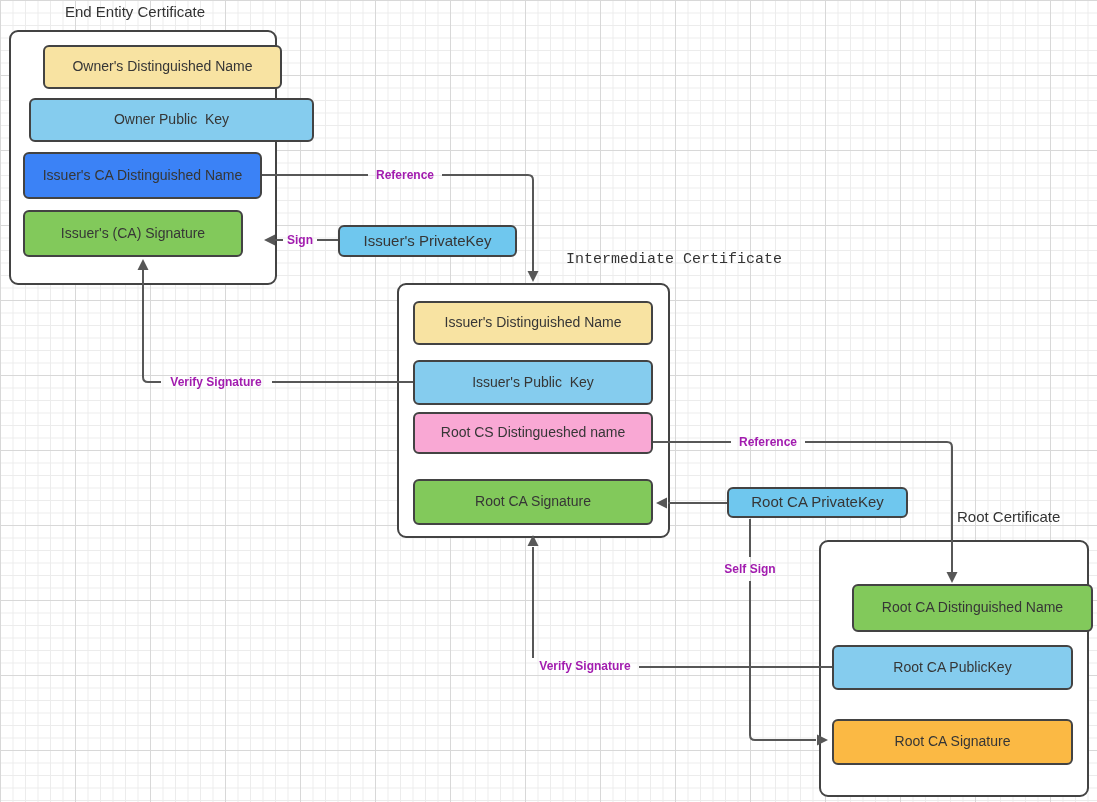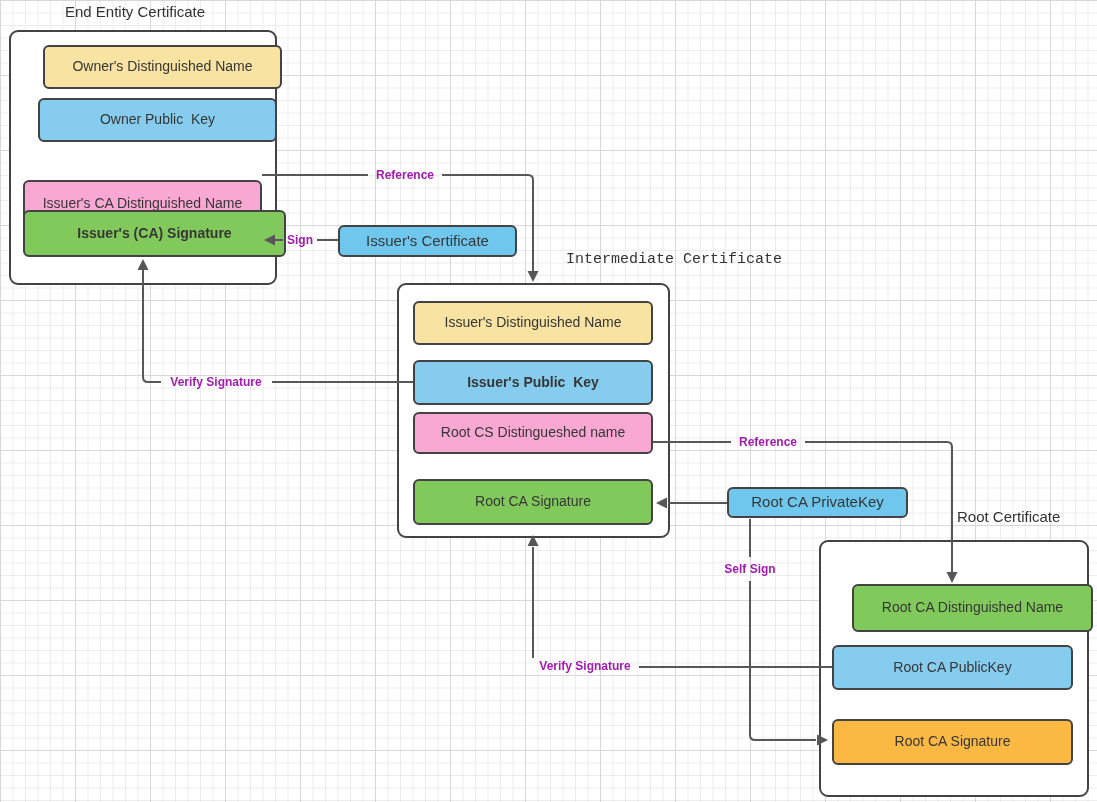--- a/index.html
+++ b/index.html
@@ -40,34 +40,34 @@
 <div class="title" style="left:50px;top:3px;margin-left:15px;">End Entity Certificate</div>
 <div class="container" style="left:9px;top:30px;width:268px;height:255px;"></div>
 
 <div class="title" style="left:566px;top:251px;font-family:Liberation Mono, monospace;">Intermediate Certificate</div>
 <div class="container" style="left:397px;top:283px;width:273px;height:255px;"></div>
 
 <div class="title" style="left:957px;top:508px;">Root Certificate</div>
 <div class="container" style="left:819px;top:540px;width:270px;height:257px;"></div>
 
 <div class="row" style="left: 23px; top: 45px; width: 239px; height: 44px; background: rgb(248, 227, 162); margin-left: 20px;">Owner's Distinguished Name</div>
-<div class="row" style="left: 38px; top: 98px; width: 239px; height: 44px; background: rgb(133, 204, 238);">Owner Public  Key</div>
-<div class="row" style="left: 23px; top: 152px; width: 239px; height: 47px; background: #f9a8d4; margin-top: 28px;">Issuer's CA Distinguished Name</div>
-<div class="row" style="left: 23px; top: 210px; width: 263px; height: 47px; background: rgb(130, 201, 91); font-weight: bold;">Issuer's (CA) Signature</div>
+<div class="row" style="left: 29px; top: 98px; width: 285px; height: 44px; background: rgb(133, 204, 238);">Owner Public  Key</div>
+<div class="row" style="left: 23px; top: 152px; width: 239px; height: 47px; background: #3b82f6;">Issuer's CA Distinguished Name</div>
+<div class="row" style="left: 23px; top: 210px; width: 220px; height: 47px; background: rgb(130, 201, 91);">Issuer's (CA) Signature</div>
 
 <div class="row" style="left: 413px; top: 301px; width: 240px; height: 44px; background: rgb(248, 227, 162);">Issuer's Distinguished Name</div>
-<div class="row" style="left: 413px; top: 360px; width: 240px; height: 45px; background: rgb(133, 204, 238); font-weight: bold;">Issuer's Public  Key</div>
+<div class="row" style="left: 413px; top: 360px; width: 240px; height: 45px; background: rgb(133, 204, 238);">Issuer's Public  Key</div>
 <div class="row" style="left: 413px; top: 412px; width: 240px; height: 42px; background: #f9a8d4;">Root CS Distingueshed name</div>
 <div class="row" style="left: 413px; top: 479px; width: 240px; height: 46px; background: rgb(130, 201, 91);">Root CA Signature</div>
 
 <div class="row" style="left: 852px; top: 584px; width: 241px; height: 48px; background: rgb(130, 201, 91);">Root CA Distinguished Name</div>
 <div class="row" style="left: 832px; top: 645px; width: 241px; height: 45px; background: rgb(133, 204, 238);">Root CA PublicKey</div>
 <div class="row" style="left: 832px; top: 719px; width: 241px; height: 46px; background: rgb(251, 185, 68);">Root CA Signature</div>
 
-<div class="keynode" style="left: 338px; top: 225px; width: 179px; height: 32px; background: rgb(111, 199, 238);">Issuer's Certificate</div>
+<div class="keynode" style="left: 338px; top: 225px; width: 179px; height: 32px; background: rgb(111, 199, 238);">Issuer's PrivateKey</div>
 <div class="keynode" style="left: 727px; top: 487px; width: 181px; height: 31px; background: rgb(111, 199, 238);">Root CA PrivateKey</div>
 
 <svg class="wires" width="1097" height="802" viewBox="0 0 1097 802">
   <g stroke="#575757" stroke-width="2" fill="none">
 
     <path d="M338 240 H317 M283 240 H275"></path>
 
     <path d="M262 175 H368 M442 175 H528 Q533 175 533 180 V272"></path>
 
     <path d="M413 382 H272 M161 382 H148 Q143 382 143 377 V270"></path>

